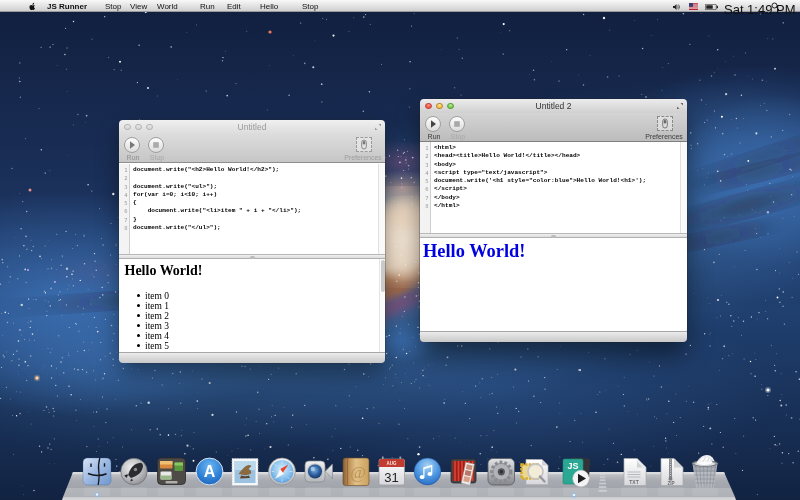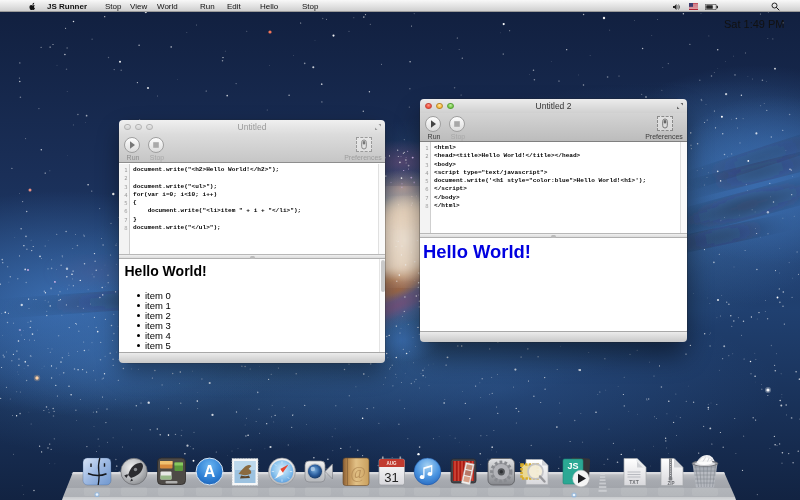--- a/index.html
+++ b/index.html
@@ -21,21 +21,21 @@
  line-height:8.25px;color:#000;white-space:pre;font-weight:bold}
 .gutter pre{line-height:8.25px;padding-top:2px}
 .splitter{position:absolute;left:0;width:100%;height:5px;background:linear-gradient(#f0f0f0,#dcdcdc);
  border-top:1px solid #b8b8b8;border-bottom:1px solid #b0b0b0}
 .outarea{position:absolute;left:0;width:100%;background:#fff;overflow:hidden}
 .bottombar{position:absolute;left:0;bottom:0;width:100%;height:11.5px;border-radius:0 0 4px 4px;
  background:linear-gradient(#ebebeb,#c8c8c8);border-top:1px solid #a8a8a8}
 .btncirc{position:absolute;width:16px;height:16px;border-radius:50%;
  background:linear-gradient(#fdfdfd,#dcdcdc);border:1px solid #9f9f9f}
 .btnlabel{position:absolute;font-size:7px;text-align:center;width:30px}
-.serif{font-family:Liberation Sans, sans-serif}
+.serif{font-family:Liberation Serif, serif}
 </style></head>
 <body>
 <div id="desk">
 <svg id="wall" width="800" height="500" viewBox="0 0 800 500">
  <defs>
   <linearGradient id="sky" x1="0" y1="0" x2="0" y2="1">
    <stop offset="0" stop-color="#111f3e"></stop>
           <stop offset="0.35" stop-color="#1a2f58"></stop>
    <stop offset="0.62" stop-color="#204070"></stop>
           <stop offset="1" stop-color="#122342"></stop>
@@ -1388,21 +1388,21 @@
  <svg class="it" style="left:689px;top:3px" width="9" height="7" viewBox="0 0 18 14">
   <rect width="18" height="14" fill="#b22234"></rect>
   <path stroke="#fff" stroke-width="1.1" d="M0 2.2h18M0 4.4h18M0 6.6h18M0 8.8h18M0 11h18"></path>
   <rect width="8" height="7.7" fill="#3c3b6e"></rect>
  </svg>
  <svg class="it" style="left:705px;top:3.5px" width="13" height="6" viewBox="0 0 26 12">
   <rect x="0.5" y="0.5" width="22" height="11" rx="2" fill="none" stroke="#222" stroke-width="1.4"></rect>
   <rect x="23.5" y="3.5" width="2.5" height="5" rx="1" fill="#222"></rect>
   <rect x="2.5" y="2.5" width="13" height="7" rx="1" fill="#222"></rect>
  </svg>
- <span class="it" style="left:724px;font-size:11px;top:18px">Sat 1:49 PM</span>
+ <span class="it" style="left:724px;font-size:13px;top:2px">Sat 1:49 PM</span>
  <svg class="it" style="left:771px;top:2px" width="9" height="9" viewBox="0 0 18 18">
   <circle cx="7" cy="7" r="5" fill="none" stroke="#111" stroke-width="1.8"></circle>
   <path d="M11 11l5 5" stroke="#111" stroke-width="2" stroke-linecap="round"></path>
  </svg>
 </div>
 
 <div class="win" id="lwin" style="left:119px;top:120px;width:266px;height:243px;
  box-shadow:0 0 0 0.6px rgba(40,40,40,.4),0 10px 22px rgba(0,0,0,.40);padding-left:24px;">
  <div class="titlebar" style="height:14px;background:linear-gradient(#f0f0f0,#dcdcdc);color:#9a9a9a">
   <span style="line-height:14px">Untitled</span>

